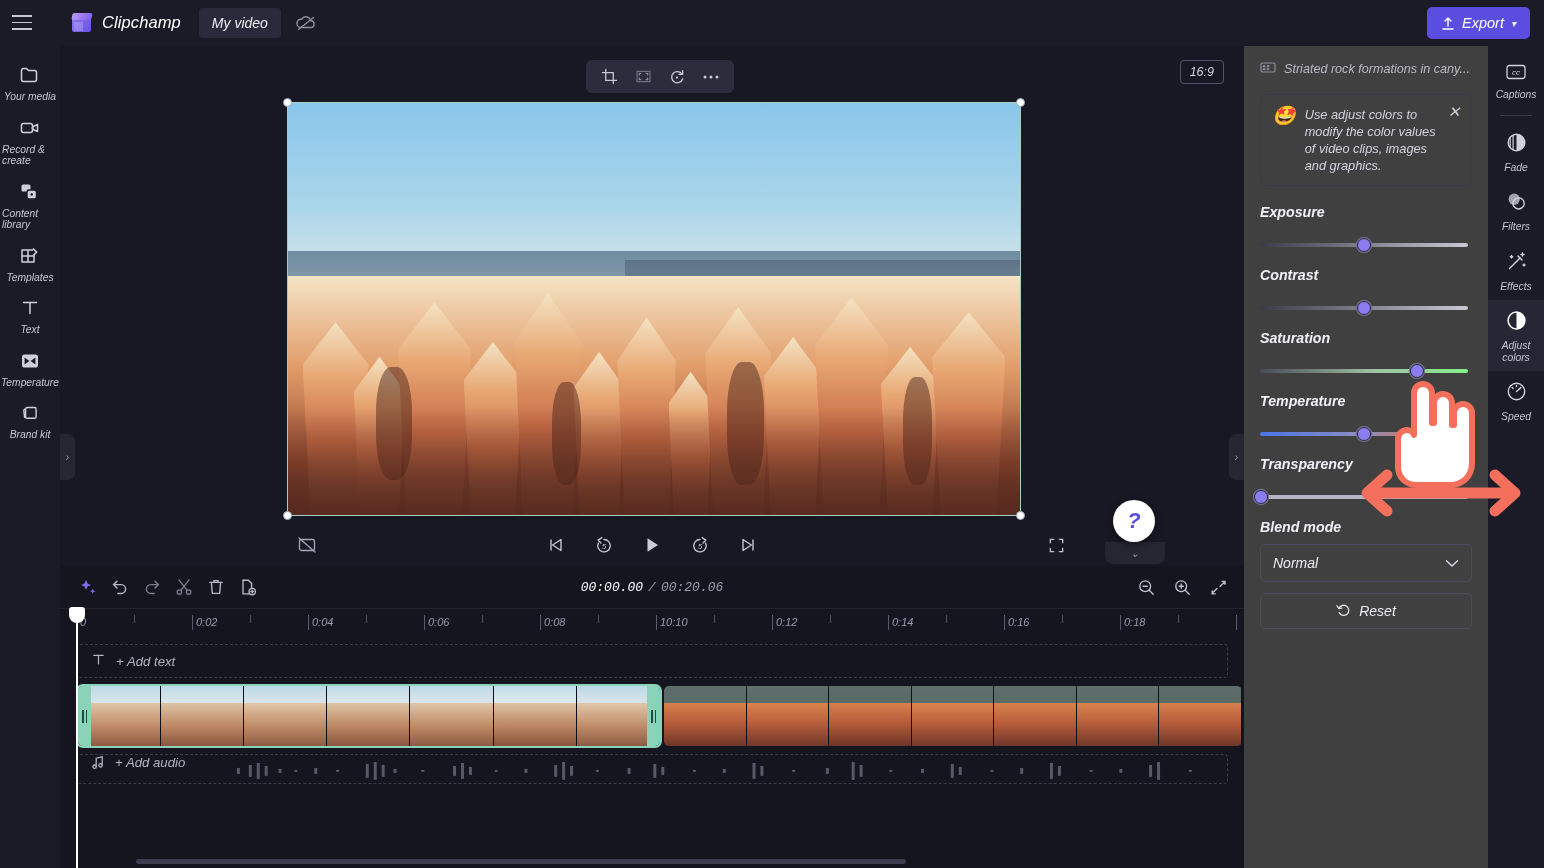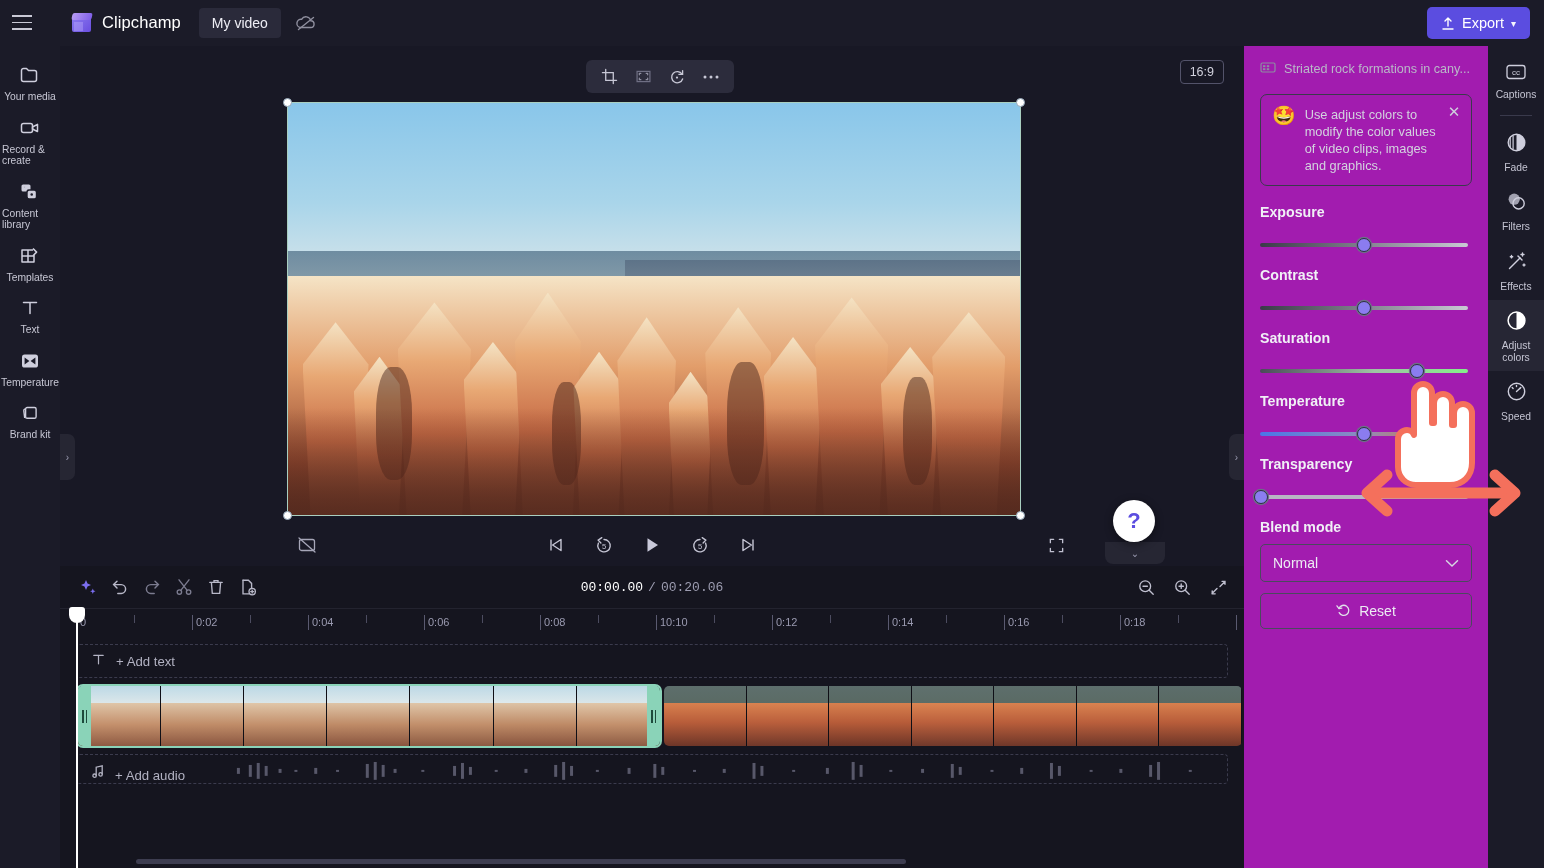--- a/index.html
+++ b/index.html
@@ -3,21 +3,21 @@
 <meta charset="utf-8">
 <style>
   * { box-sizing: border-box; margin: 0; padding: 0; }
   html, body {
     width: 1544px; height: 868px;
     background: #14141f;
     font-family: "Liberation Sans", sans-serif;
     overflow: hidden;
     color: #e8e8ef;
   }
-  #app { position: relative; width: 1544px; height: 868px; }
+  #app { position: relative; width: 1544px; height: 868px; font-style: italic; }
 
   
   .topbar {
     position: absolute; left: 0; top: 0; width: 1544px; height: 46px;
     background: #1b1b28; display: flex; align-items: center;
     border-bottom: 1px solid #24243200;
   }
   .hamburger { width: 44px; height: 46px; display:flex; align-items:center; justify-content:center; cursor:pointer; }
   .hamburger .bar { width: 20px; height: 1.6px; background: #c9c9d6; margin: 2.6px 0; display:block; }
   .hamburger-inner { display:flex; flex-direction:column; }
@@ -143,21 +143,21 @@
   }
   .help-tab {
     position:absolute; left: 1105px; top: 542px; width: 60px; height: 22px;
     background:#262633; border-radius: 0 0 8px 8px; display:flex; align-items:center;
     justify-content:center; color:#9a9ab0; font-size:10px; cursor:pointer; z-index:6;
   }
 
   
   .props {
     position: absolute; left: 1244px; top: 46px; width: 244px; height: 822px;
-    background: #a21caf; padding: 14px 16px 0;
+    background: #404040; padding: 14px 16px 0;
   }
   .clip-title { display:flex; align-items:center; gap: 8px; margin-bottom: 16px; }
   .clip-title .t { font-size: 12.6px; color: #b9b9c8; white-space: nowrap; overflow:hidden; text-overflow: ellipsis; }
   .tip-card {
     position: relative; border: 1px solid #3a3a4c; border-radius: 7px;
     padding: 11px 30px 11px 11px; display:flex; gap: 9px; margin-bottom: 18px;
   }
   .tip-emoji { font-size: 19px; line-height: 1; }
   .tip-text { font-size: 12.8px; line-height: 17px; color: #d3d3df; }
   .tip-close { position:absolute; right: 8px; top: 8px; width: 18px; height: 18px;
@@ -231,21 +231,21 @@
     display:flex; align-items:center; justify-content:center; cursor: ew-resize; z-index: 3;
   }
   .clip-handle .grip { width: 1.5px; height: 13px; background:#1d4a3c; margin: 0 1px; }
   .thumbstrip { position:absolute; inset:0; display:flex; }
   .thumb-cell { flex: 1 0 auto; position:relative; overflow:hidden; border-right:1px solid rgba(0,0,0,.28); }
   .tc-sky { position:absolute; left:0; top:0; width:100%; height:32%; }
   .tc-rock { position:absolute; left:0; top:28%; width:100%; height:72%; }
 
   .audio-track {
     height: 30px; border: 1.2px dashed #3b3b4d; border-radius: 4px; margin-top: 8px;
-    display:flex; align-items:flex-end; gap: 10px; padding: 0 14px; position:relative; cursor:pointer;
+    display:flex; align-items:flex-start; gap: 10px; padding: 0 14px; position:relative; cursor:pointer;
   }
   .wave { position:absolute; left: 150px; right: 8px; top: 4px; bottom: 4px; opacity: .55; }
 
   .playhead { position: absolute; left: 16px; top: 42px; width: 2px; height: 260px; background: #ffffff; z-index: 8; }
   .playhead-cap {
     position:absolute; left: -7px; top: -1px; width: 16px; height: 16px; background: #ffffff;
     border-radius: 3px 3px 50% 50%; cursor: grab;
   }
   .hscroll { position:absolute; left: 76px; bottom: 4px; width: 770px; height: 5px; background: #3d3d50; border-radius: 3px; cursor:pointer; }
 

